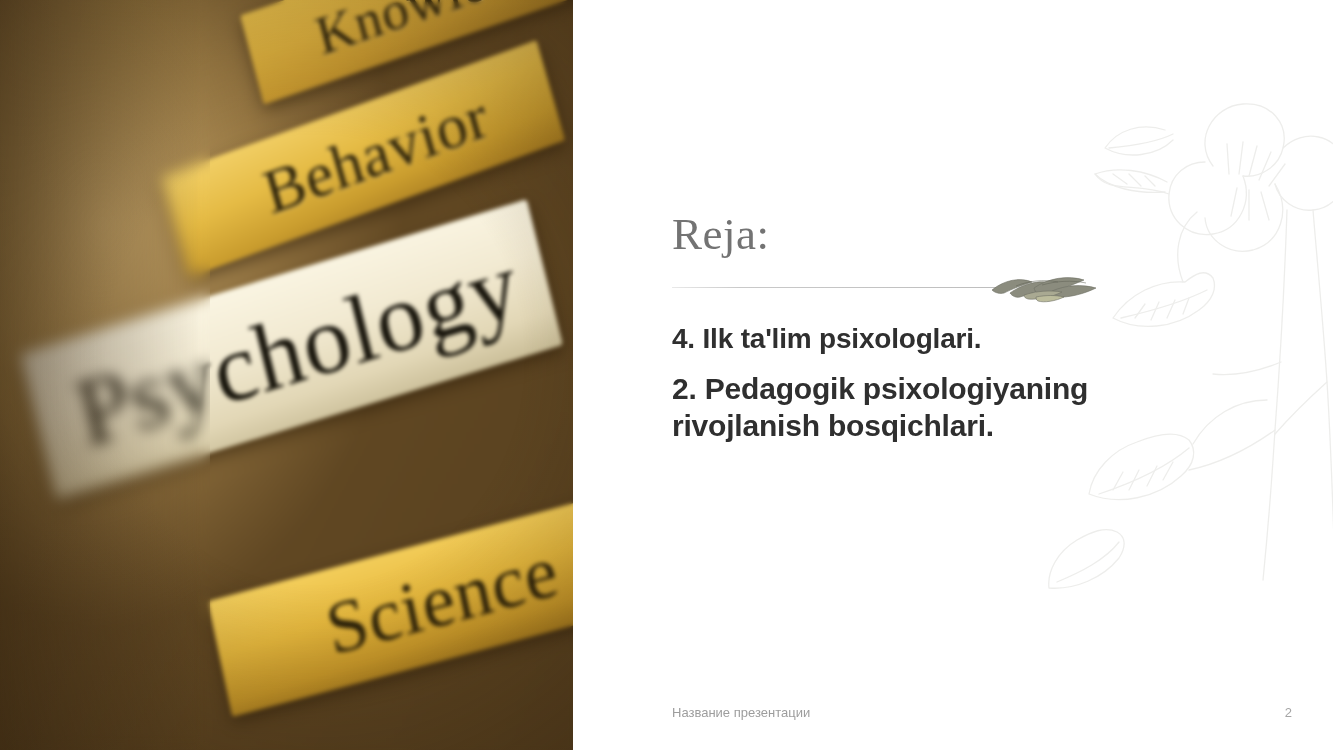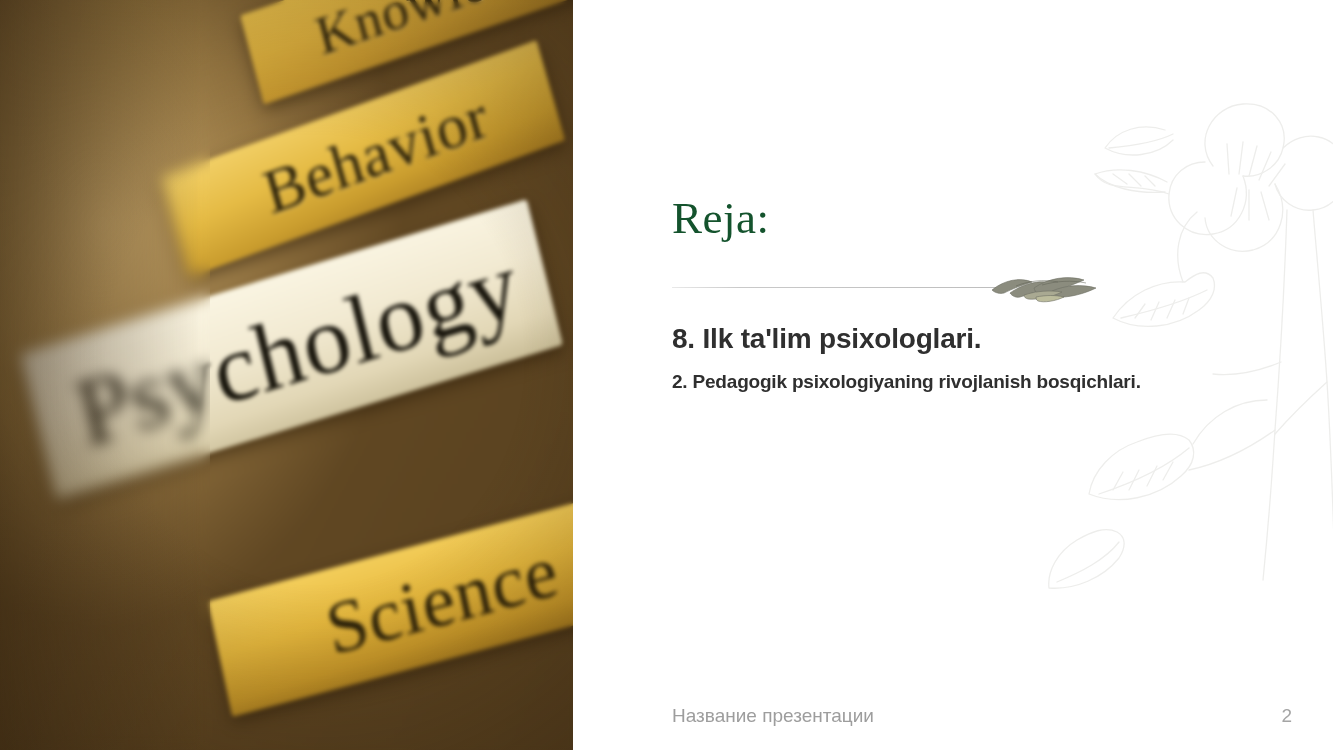--- a/index.html
+++ b/index.html
@@ -172,25 +172,25 @@
     top: 70px;
     width: 330px;
     height: 520px;
     opacity: 0.5;
     pointer-events: none;
   }
 
   .title {
     position: absolute;
     left: 99px;
-    top: 196px;
+    top: 212px;
     font-family: "Liberation Serif", serif;
     font-size: 45px;
     line-height: 1;
-    color: #14532d;
+    color: #737373;
     letter-spacing: 0.5px;
   }
 
   .divider-wrap {
     position: absolute;
     left: 99px;
     top: 273px;
     width: 425px;
     height: 40px;
   }
@@ -220,38 +220,38 @@
     color: #2f2f2f;
     font-weight: bold;
     letter-spacing: -0.2px;
   }
   .item-1 {
     font-size: 28px;
     line-height: 1.22;
     margin-bottom: 14px;
   }
   .item-2 {
-    font-size: 19px;
+    font-size: 30px;
     line-height: 1.24;
     margin-bottom: 8px;
   }
   .item-3 {
     font-size: 30px;
     line-height: 1.24;
   }
 
   .footer {
     position: absolute;
     left: 99px;
     top: 705px;
     width: 620px;
     display: flex;
     justify-content: space-between;
     align-items: baseline;
-    font-size: 19px;
+    font-size: 13px;
     color: #9d9d9d;
   }
   .footer-page { color: #a5a5a5; }
 </style>
 </head>
 <body>
 
 <div class="slide">
 
   <div class="photo-panel">
@@ -332,21 +332,21 @@
           <path d="M62 18 C76 12 92 11 106 15 C94 21 78 25 66 24 C63 23 62 21 62 18Z"></path>
           <path d="M34 22 C46 18 60 17 72 19 C62 24 48 27 38 26 C35 25 34 24 34 22Z" fill="#a9a992"></path>
           <path d="M46 24 C56 22 66 22 74 24 C66 28 54 30 48 28 C46 27 46 25 46 24Z" fill="#bcbc9c"></path>
           <path d="M26 13 C38 8 54 6 68 9" fill="none" stroke="#5f6055" stroke-width="0.5"></path>
           <path d="M52 12 C66 8 82 7 96 10" fill="none" stroke="#5f6055" stroke-width="0.5"></path>
         </g>
       </svg>
     </div>
 
     <div class="body-list">
-      <div class="body-item item-1">8. Ilk ta'lim psixologlari.</div>
+      <div class="body-item item-1">4. Ilk ta'lim psixologlari.</div>
       <div class="body-item item-2">2. Pedagogik psixologiyaning rivojlanish bosqichlari.</div>
     </div>
 
     <div class="footer">
       <span class="footer-name">Название презентации</span>
       <span class="footer-page">2</span>
     </div>
 
   </div>
 </div>

